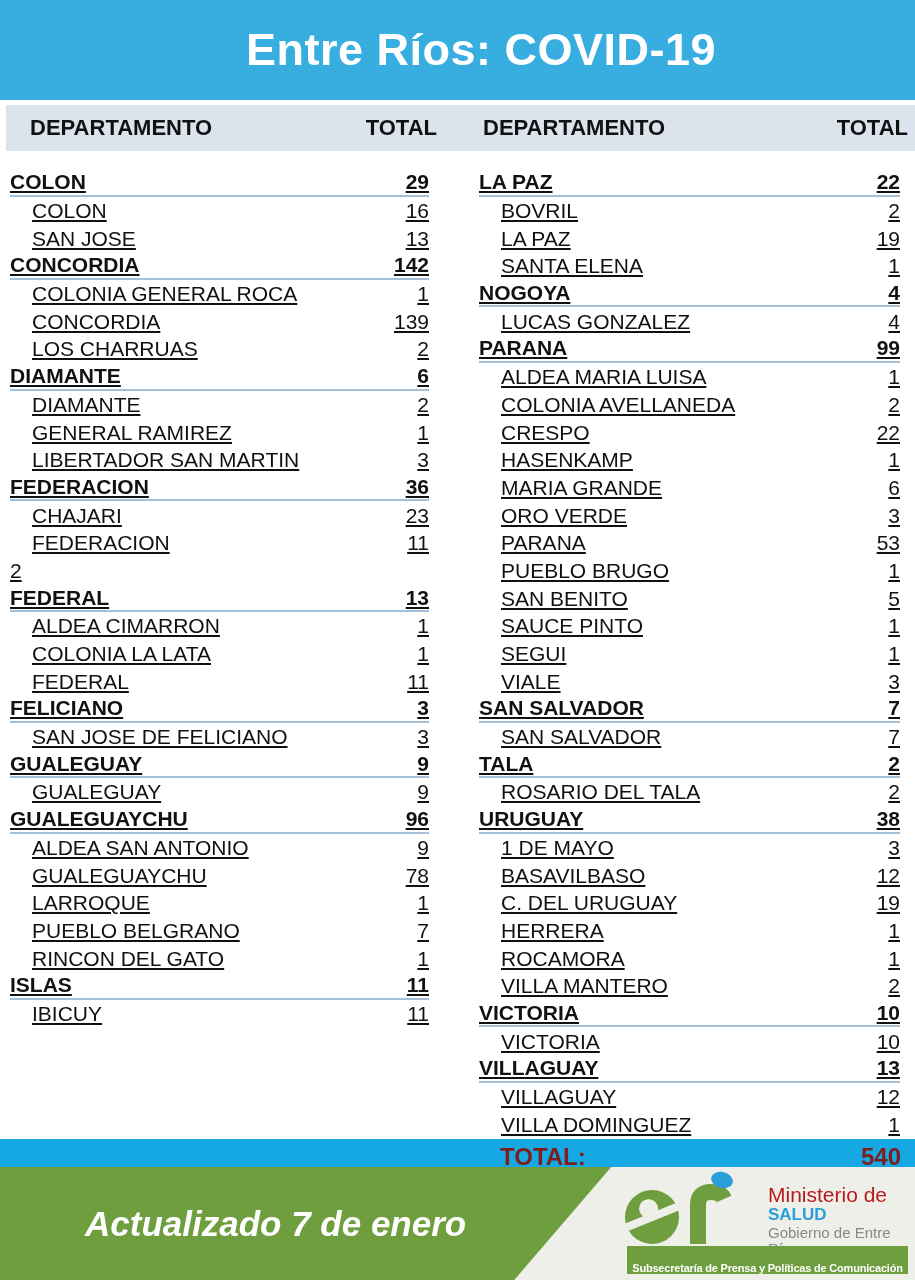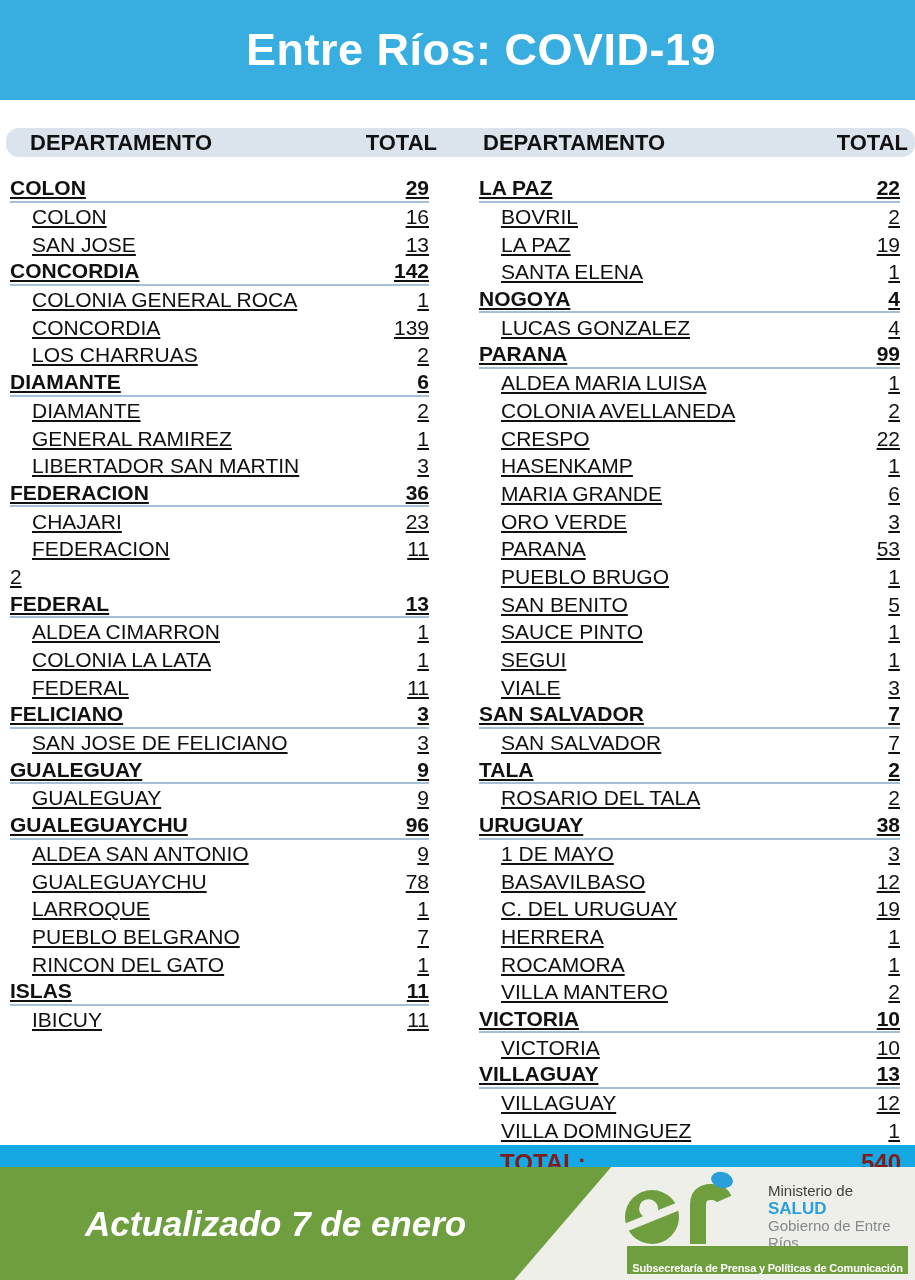--- a/index.html
+++ b/index.html
@@ -19,29 +19,28 @@
   }
   .title-bar h1{
     margin:0;
     color:#fff;
     font-size:45px;
     font-weight:bold;
     letter-spacing:.5px;
   }
   
   .col-headers{
-    margin-top:28px;
+    margin-top:5px;
     margin-left:6px;
-    height:29px;
+    height:46px;
     background:var(--band-gray,#DBE3ED);
     display:flex;
     align-items:center;
     font-weight:bold;
     font-size:22px;
-    border-radius:13px;
   }
   .col-header{display:flex;justify-content:space-between;align-items:center;}
   .col-header.left{width:452px;padding-left:24px;box-sizing:border-box;padding-right:21px;}
   .col-header.right{flex:1;padding-left:25px;box-sizing:border-box;padding-right:7px;}
   
   .tables{
     margin-top:18px;
     padding-left:10px;
     display:flex;
     align-items:flex-start;
@@ -92,21 +91,21 @@
     font-size:35px;
     font-weight:bold;
     font-style:italic;
     white-space:nowrap;
   }
   .logo-mark{position:absolute;left:618px;top:4px;}
   .logo-text{
     position:absolute;left:768px;top:16px;
     line-height:1.1;
   }
-  .logo-text .l1{font-size:15px;color:#404040;}
+  .logo-text .l1{font-size:21px;color:#b91c1c;}
   .logo-text .l2{font-size:17px;font-weight:bold;color:var(--salud-blue,#2B9FD9);}
   .logo-text .l3{font-size:15px;color:#85898C;}
   .ribbon{
     position:absolute;left:627px;top:79px;
     width:281px;height:28px;
     background:var(--green,#6F9E3F);
     display:flex;align-items:flex-end;justify-content:center;
     color:#fff;font-weight:bold;font-size:11px;
     letter-spacing:-0.2px;
     white-space:nowrap;

